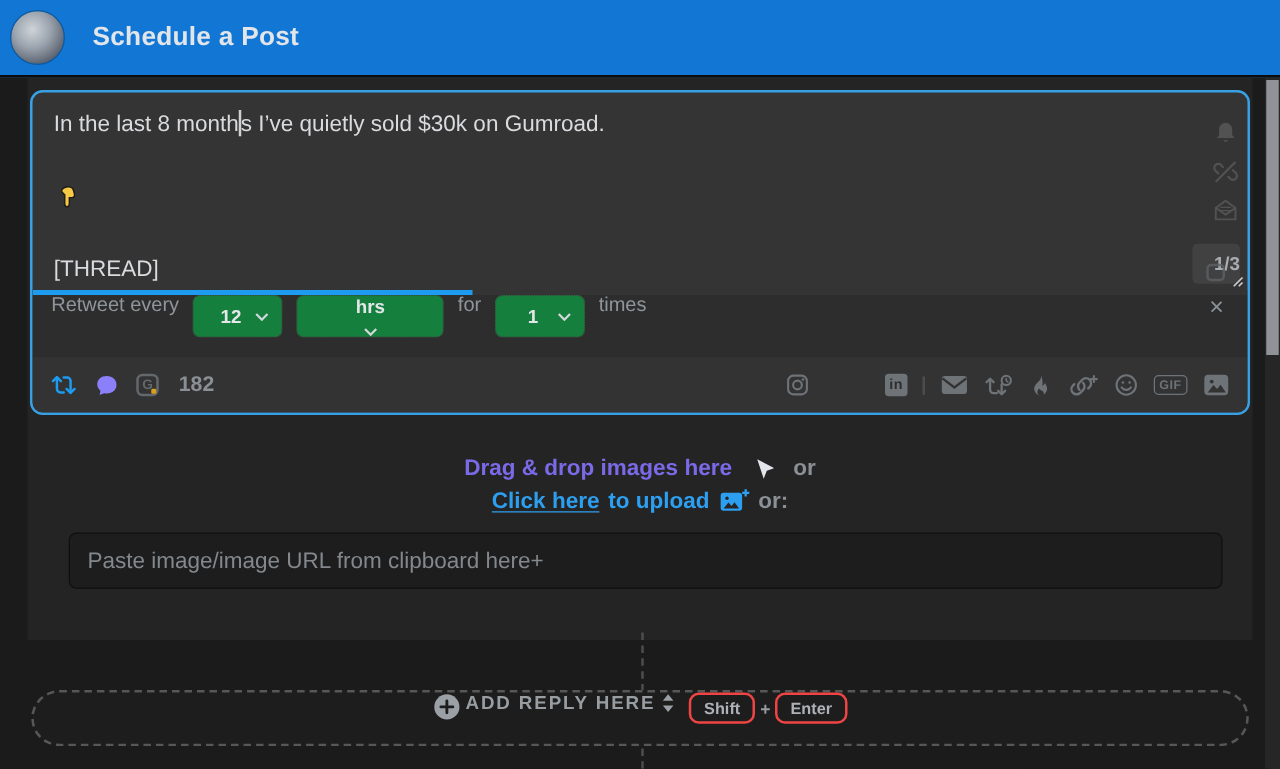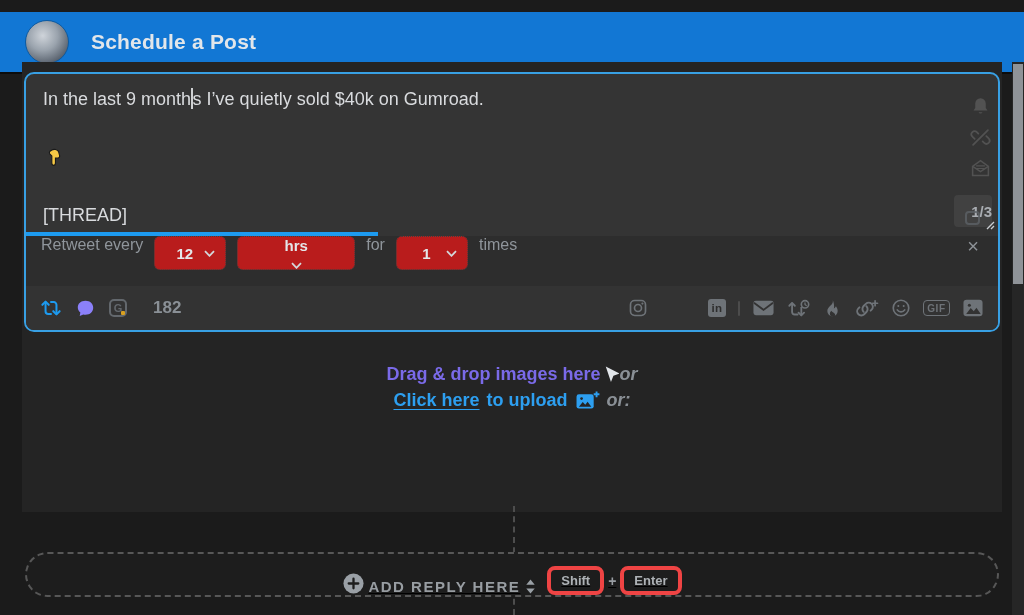--- a/index.html
+++ b/index.html
@@ -1,22 +1,22 @@
 <!DOCTYPE html>
 <html><head>
 <meta charset="utf-8">
 <style>
   * { margin:0; padding:0; box-sizing:border-box; }
   html,body { width:1024px; height:615px; overflow:hidden; background:#1b1b1b;
     font-family:"Liberation Sans","DejaVu Sans",sans-serif; }
   .stage { position:relative; width:1024px; height:615px; background:#1b1b1b; }
 
   
-  .header { position:absolute; top:12px; left:0; width:1024px; height:62px;
-    background:#1277d4; display:flex; align-items:center; padding-left:25px;
+  .header { position:absolute; top:0; left:0; width:1024px; height:62px;
+    background:#1277d4; display:flex; align-items:center; padding-left:8px;
     border-bottom:2px solid #0c0c0c; }
   .avatar { width:44px; height:44px; border-radius:50%;
     background:radial-gradient(circle at 40% 35%, #cfd4da 0%, #9aa3ad 40%, #5b6470 75%, #2e3440 100%);
     border:1px solid #0e5aa0; flex:0 0 auto; }
   .header-title { color:#e2e6ea; font-size:21px; font-weight:700; margin-left:22px; letter-spacing:.2px; }
 
   
   .scrollbar { position:absolute; right:0; top:62px; width:12px; height:553px; background:#262626; }
   .scroll-thumb { position:absolute; top:2px; left:1px; width:10px; height:220px; background:#8f9398; }
 
@@ -41,68 +41,68 @@
     border:2px solid #5c6166; border-radius:4px; opacity:.8; }
   .grip { position:absolute; right:-3px; bottom:-3px; }
 
   .progress-row { height:4px; background:#343434; }
   .progress-fill { height:4px; width:352px; background:#1d9bf0; }
 
   
   .retweet-bar { height:50px; background:#2d2d2d; display:flex; align-items:flex-start;
     padding:0 15px; gap:11px; }
   .rt-label { color:#8f959b; font-size:16px; font-weight:500; }
-  .select { height:34px; background:#b91c1c; border:1px dotted #3f3f3f; border-radius:6px;
+  .select { height:34px; background:#15803d; border:1px dotted #3f3f3f; border-radius:6px;
     display:flex; align-items:center; color:#e4e7ea; font-size:15px; font-weight:600;
     padding:0 10px; cursor:default; }
   .select .val { flex:1; text-align:center; }
   .sel-interval { width:72px; }
   .sel-unit { width:118px;flex-direction:column; }
   .sel-count { width:72px; }
   .close-x { margin-left:auto; color:#8d9297; font-size:20px; font-weight:500;
     padding:0 4px; line-height:1; }
 
   
   .toolbar { height:44px; display:flex; align-items:center; padding:0 14px; background:#333333; }
   .tb-left { display:flex; align-items:center; gap:13px; }
-  .char-count { color:#8a9096; font-size:17px; font-weight:600; margin-left:13px; }
+  .char-count { color:#8a9096; font-size:17px; font-weight:600; margin-left:3px; }
   .tb-right { margin-left:auto; display:flex; align-items:center; gap:12px; }
   .tb-right svg, .tb-left svg { display:block; }
   .tb-divider { width:2px; height:15px; background:#4c4c4c; border-radius:1px; }
   .linkedin-chip { width:18px; height:18px; background:#6e7378; border-radius:3px;
     color:#2e2e2e; font-size:11.5px; font-weight:700; display:flex; align-items:center;
     justify-content:center; letter-spacing:.3px;margin-left:48px; }
   .g-chip { position:relative; width:18px; height:18px; border:2px solid #63686d; border-radius:5px;
     color:#63686d; font-size:11px; font-weight:700; display:flex; align-items:center; justify-content:center; }
   .g-dot { position:absolute; right:0px; bottom:0px; width:4px; height:4px; background:#d9a01f; border-radius:1px; }
   .gif-chip { border:1.5px solid #6e7378; border-radius:4px; color:#6e7378; font-size:10px;
     font-weight:700; padding:1.5px 3.5px; letter-spacing:.5px; }
 
   
   .upload { padding-top:32px; height:180px; }
   .drag-line { text-align:center; font-size:18px; font-weight:700; color:#7a6ae8;
-    display:flex; justify-content:center; align-items:center; gap:1px; }
-  .muted { color:#8a9096; font-weight:600;font-style:italic; }
+    display:flex; justify-content:center; align-items:flex-end; gap:16px; }
+  .muted { color:#8a9096; font-weight:600; }
   .click-line { margin-top:5px; text-align:center; font-size:18px; font-weight:700;
     color:#2d9ff0; display:flex; justify-content:center; align-items:center; gap:7px; }
   .click-link { color:#2d9ff0; text-decoration:underline; text-underline-offset:3px; cursor:pointer; }
   .paste-input { display:block; margin:15px 24px 0 33px; width:923px; height:45px;
     background:#1d1d1d; border:1px solid #0f0f0f; border-radius:6px; color:#bfc3c7;
     font-size:18px; font-weight:500; padding:0 14px; outline:none;
     font-family:"Liberation Sans","DejaVu Sans",sans-serif; }
   .paste-input::placeholder { color:#83888d; opacity:1; }
 
   
   .vdash { position:absolute; left:513px; top:506px; height:109px; width:0;
     border-left:2px dashed #4d4d4d; }
   .reply-pill { position:absolute; left:25px; top:552px; width:974px; height:45px;
     background:#1d1d1d; border:2px dashed #575757; border-radius:23px;
-    display:flex; align-items:flex-end; justify-content:center; gap:3px; cursor:pointer;text-decoration:underline; }
+    display:flex; align-items:flex-start; justify-content:center; gap:3px; cursor:pointer; }
   .reply-label { color:#989da2; font-size:15px; font-weight:700; letter-spacing:1.5px; }
-  .keycap { border:4px solid #ef4444; border-radius:8px; color:#aeb2b6; font-size:13px;
+  .keycap { border:2px solid #ef4444; border-radius:8px; color:#aeb2b6; font-size:13px;
     font-weight:700; padding:3px 10px; }
   .key-plus { color:#989da2; font-size:14px; font-weight:700; margin:0 -6px; }
   .reply-keys { display:flex; align-items:center; gap:10px; margin-left:6px; }
 </style>
 </head>
 <body>
 
 <div class="stage">
 
   <div class="header">
@@ -112,21 +112,21 @@
 
   <div class="scrollbar">
     <div class="scroll-thumb"></div>
   </div>
 
   <div class="main">
 
     <div class="card">
 
       <div class="text-area">
-        <div class="tweet-line"><span>In the last 9 month</span><span class="caret"></span><span>s I’ve quietly sold $40k on Gumroad.</span></div>
+        <div class="tweet-line"><span>In the last 8 month</span><span class="caret"></span><span>s I’ve quietly sold $30k on Gumroad.</span></div>
         <div class="tweet-line"><svg width="19" height="19" viewBox="0 0 24 24" style="vertical-align:-4px;margin-left:2px">
           <path d="M8 3c3-2.2 8-1.4 9.2 1.8l1.2 4.4c.6 2.2-1 3.6-2.6 3.6h-2.6v6.2c0 1.8-1.1 3-2.3 3s-2.3-1.2-2.3-3V10L6 7.4C4.8 5.4 6 3.9 8 3z" fill="#f6c945" stroke="#1a1a1a" stroke-width="1.4"></path>
             </svg></div>
         <div class="tweet-line">[THREAD]</div>
 
         <div class="side-icons">
           <svg width="21" height="21" viewBox="0 0 24 24">
             <path d="M12 2.5a6 6 0 0 0-6 6v5.2L4 16.5h16l-2-2.8V8.5a6 6 0 0 0-6-6z" fill="#525252"></path>
             <path d="M9.8 18.5a2.3 2.3 0 0 0 4.4 0z" fill="#525252"></path>
             </svg>
@@ -259,20 +259,21 @@
         <span class="click-link">Click here</span>
         <span>to upload</span>
         <svg width="25" height="21" viewBox="0 0 26 22">
           <rect x="1.5" y="4.5" width="18" height="15" rx="2.5" fill="#2d9ff0"></rect>
           <circle cx="6.8" cy="9" r="1.4" fill="#242424"></circle>
           <path d="M4 17.5 8 12.5l2.7 3 2.4-3.2 3.9 5.2z" fill="#242424"></path>
           <path d="M22.5 1.5v6M19.5 4.5h6" stroke="#2d9ff0" stroke-width="2"></path>
           </svg>
         <span class="muted">or:</span>
       </div>
+      <input class="paste-input" type="text" placeholder="Paste image/image URL from clipboard here+" style="">
     </div>
   </div>
 
   <div class="vdash"></div>
 
   <div class="reply-pill">
     <svg width="23" height="23" viewBox="0 0 24 24">
       <circle cx="12" cy="12" r="10.5" fill="#9aa0a6"></circle>
       <path d="M12 7v10M7 12h10" stroke="#1d1d1d" stroke-width="2.4" stroke-linecap="round"></path>
       </svg>

